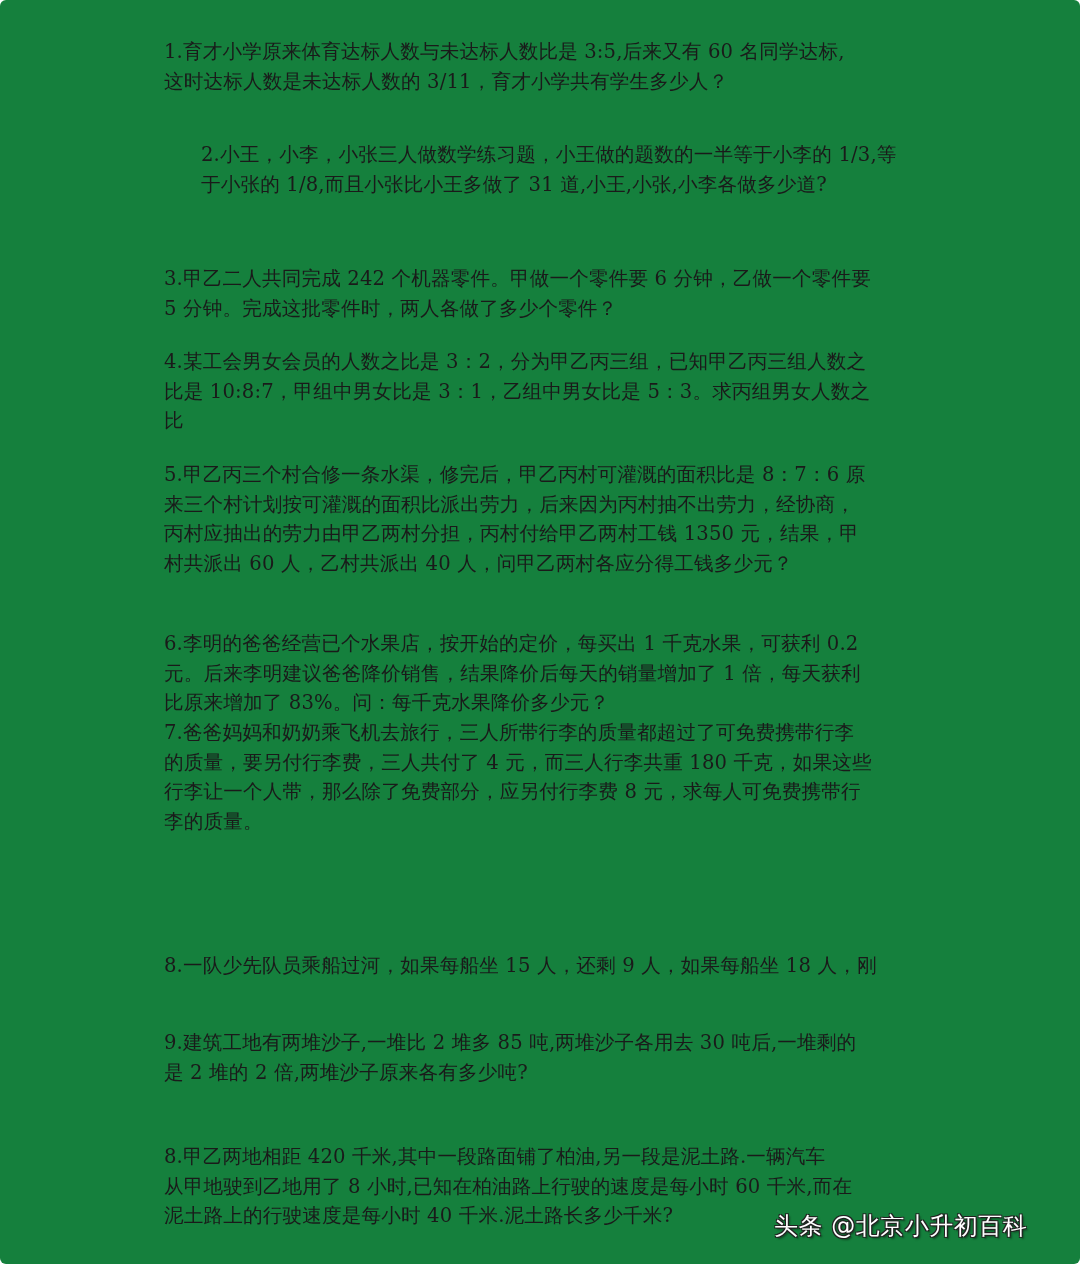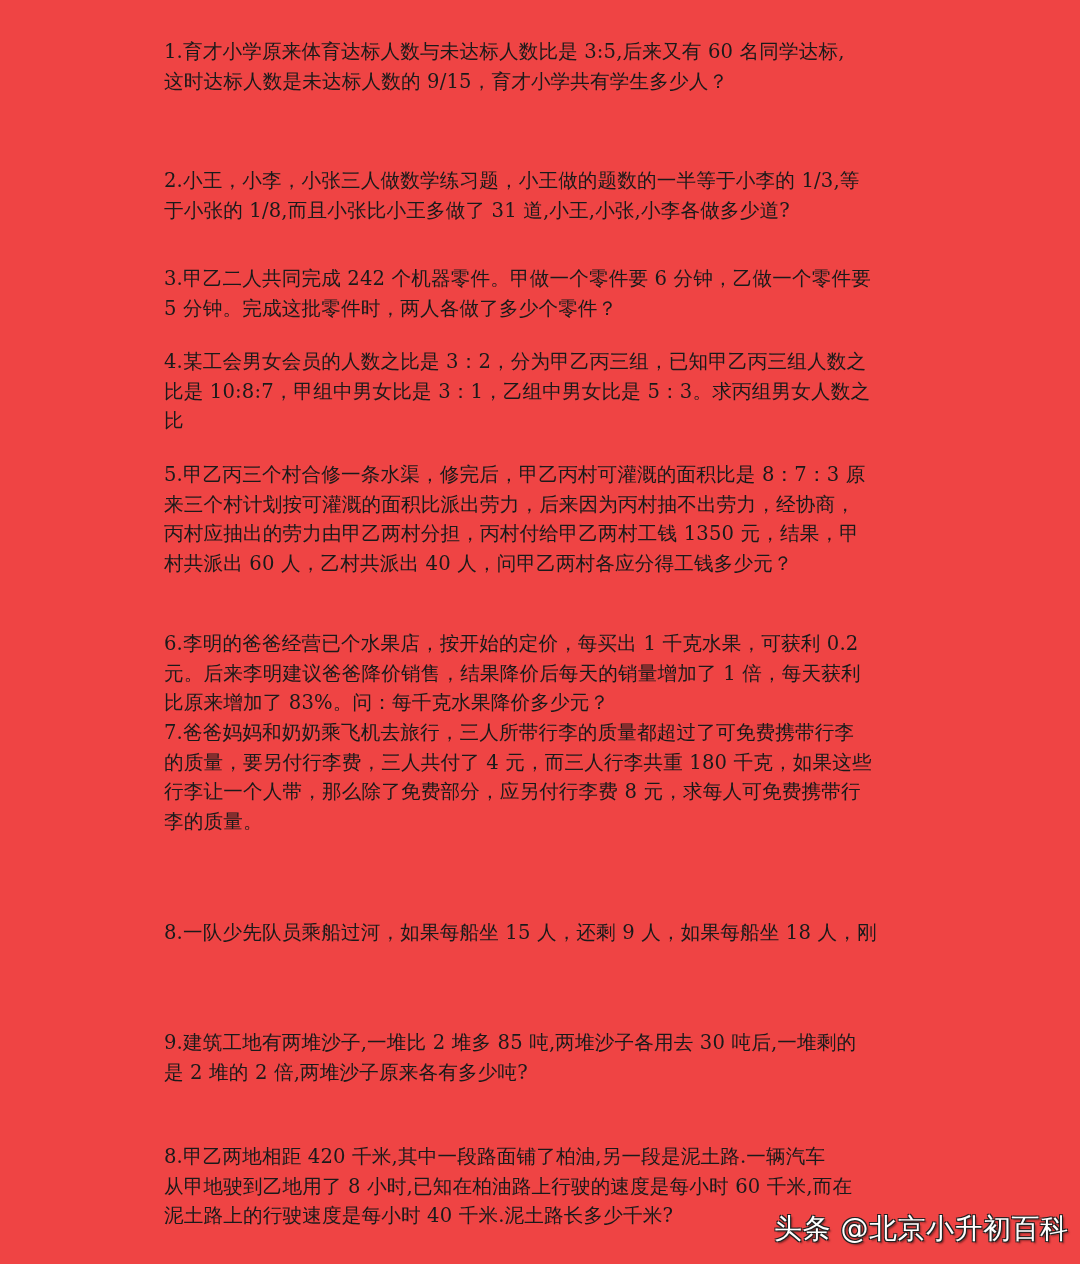--- a/index.html
+++ b/index.html
@@ -13,21 +13,22 @@
     position: relative;
     overflow: hidden;
     font-family: "DejaVu Serif", "Liberation Serif", serif;
     color: #1a1a1a;
   }
   .page {
     position: absolute;
     left: 0; top: 0;
     width: 1080px;
     height: 1264px;
-    background: #ef4444;
+    background: #15803d;
+    border-radius: 6px;
   }
   .question {
     position: absolute;
     left: 164px;
     width: 756px;
     font-size: 19.6px;
     line-height: 29.5px;
     letter-spacing: 0.15px;
     margin: 0;
     white-space: normal;
@@ -35,74 +36,74 @@
   .question .line {
     display: block;
     white-space: nowrap;
     overflow: visible;
   }
   .watermark {
     position: absolute;
     left: 774px;
     top: 1210px;
     font-family: "DejaVu Sans", "Liberation Sans", sans-serif;
-    font-size: 28px;
+    font-size: 24px;
     color: #ffffff;
     letter-spacing: 0.5px;
     text-shadow: -1px -1px 0 #222, 1px -1px 0 #222, -1px 1px 0 #222, 1px 1px 0 #222, 2px 2px 2px rgba(0,0,0,0.5);
     white-space: nowrap;
   }
 </style>
 </head>
 <body>
 
 <div class="page">
 
   <div class="question" style="top:37px;">
     <span class="line">1.育才小学原来体育达标人数与未达标人数比是 3:5,后来又有 60 名同学达标,</span>
-    <span class="line">这时达标人数是未达标人数的 9/15，育才小学共有学生多少人？</span>
+    <span class="line">这时达标人数是未达标人数的 3/11，育才小学共有学生多少人？</span>
   </div>
 
-  <div class="question" style="top:166px;">
+  <div class="question" style="top:140px;margin-left:37px;">
     <span class="line">2.小王，小李，小张三人做数学练习题，小王做的题数的一半等于小李的 1/3,等</span>
     <span class="line">于小张的 1/8,而且小张比小王多做了 31 道,小王,小张,小李各做多少道?</span>
   </div>
 
   <div class="question" style="top:264px;">
     <span class="line">3.甲乙二人共同完成 242 个机器零件。甲做一个零件要 6 分钟，乙做一个零件要</span>
     <span class="line">5 分钟。完成这批零件时，两人各做了多少个零件？</span>
   </div>
 
   <div class="question" style="top:347px;">
     <span class="line">4.某工会男女会员的人数之比是 3：2，分为甲乙丙三组，已知甲乙丙三组人数之</span>
     <span class="line">比是 10:8:7，甲组中男女比是 3：1，乙组中男女比是 5：3。求丙组男女人数之</span>
     <span class="line">比</span>
   </div>
 
   <div class="question" style="top:460px;">
-    <span class="line">5.甲乙丙三个村合修一条水渠，修完后，甲乙丙村可灌溉的面积比是 8：7：3 原</span>
+    <span class="line">5.甲乙丙三个村合修一条水渠，修完后，甲乙丙村可灌溉的面积比是 8：7：6 原</span>
     <span class="line">来三个村计划按可灌溉的面积比派出劳力，后来因为丙村抽不出劳力，经协商，</span>
     <span class="line">丙村应抽出的劳力由甲乙两村分担，丙村付给甲乙两村工钱 1350 元，结果，甲</span>
     <span class="line">村共派出 60 人，乙村共派出 40 人，问甲乙两村各应分得工钱多少元？</span>
   </div>
 
   <div class="question" style="top:629px;">
     <span class="line">6.李明的爸爸经营已个水果店，按开始的定价，每买出 1 千克水果，可获利 0.2</span>
     <span class="line">元。后来李明建议爸爸降价销售，结果降价后每天的销量增加了 1 倍，每天获利</span>
     <span class="line">比原来增加了 83%。问：每千克水果降价多少元？</span>
   </div>
 
   <div class="question" style="top:718px;">
     <span class="line">7.爸爸妈妈和奶奶乘飞机去旅行，三人所带行李的质量都超过了可免费携带行李</span>
     <span class="line">的质量，要另付行李费，三人共付了 4 元，而三人行李共重 180 千克，如果这些</span>
     <span class="line">行李让一个人带，那么除了免费部分，应另付行李费 8 元，求每人可免费携带行</span>
     <span class="line">李的质量。</span>
   </div>
 
-  <div class="question" style="top:918px;">
+  <div class="question" style="top:951px;">
     <span class="line">8.一队少先队员乘船过河，如果每船坐 15 人，还剩 9 人，如果每船坐 18 人，刚</span>
   </div>
 
   <div class="question" style="top:1028px;">
     <span class="line">9.建筑工地有两堆沙子,一堆比 2 堆多 85 吨,两堆沙子各用去 30 吨后,一堆剩的</span>
     <span class="line">是 2 堆的 2 倍,两堆沙子原来各有多少吨?</span>
   </div>
 
   <div class="question" style="top:1142px;">
     <span class="line">8.甲乙两地相距 420 千米,其中一段路面铺了柏油,另一段是泥土路.一辆汽车</span>

